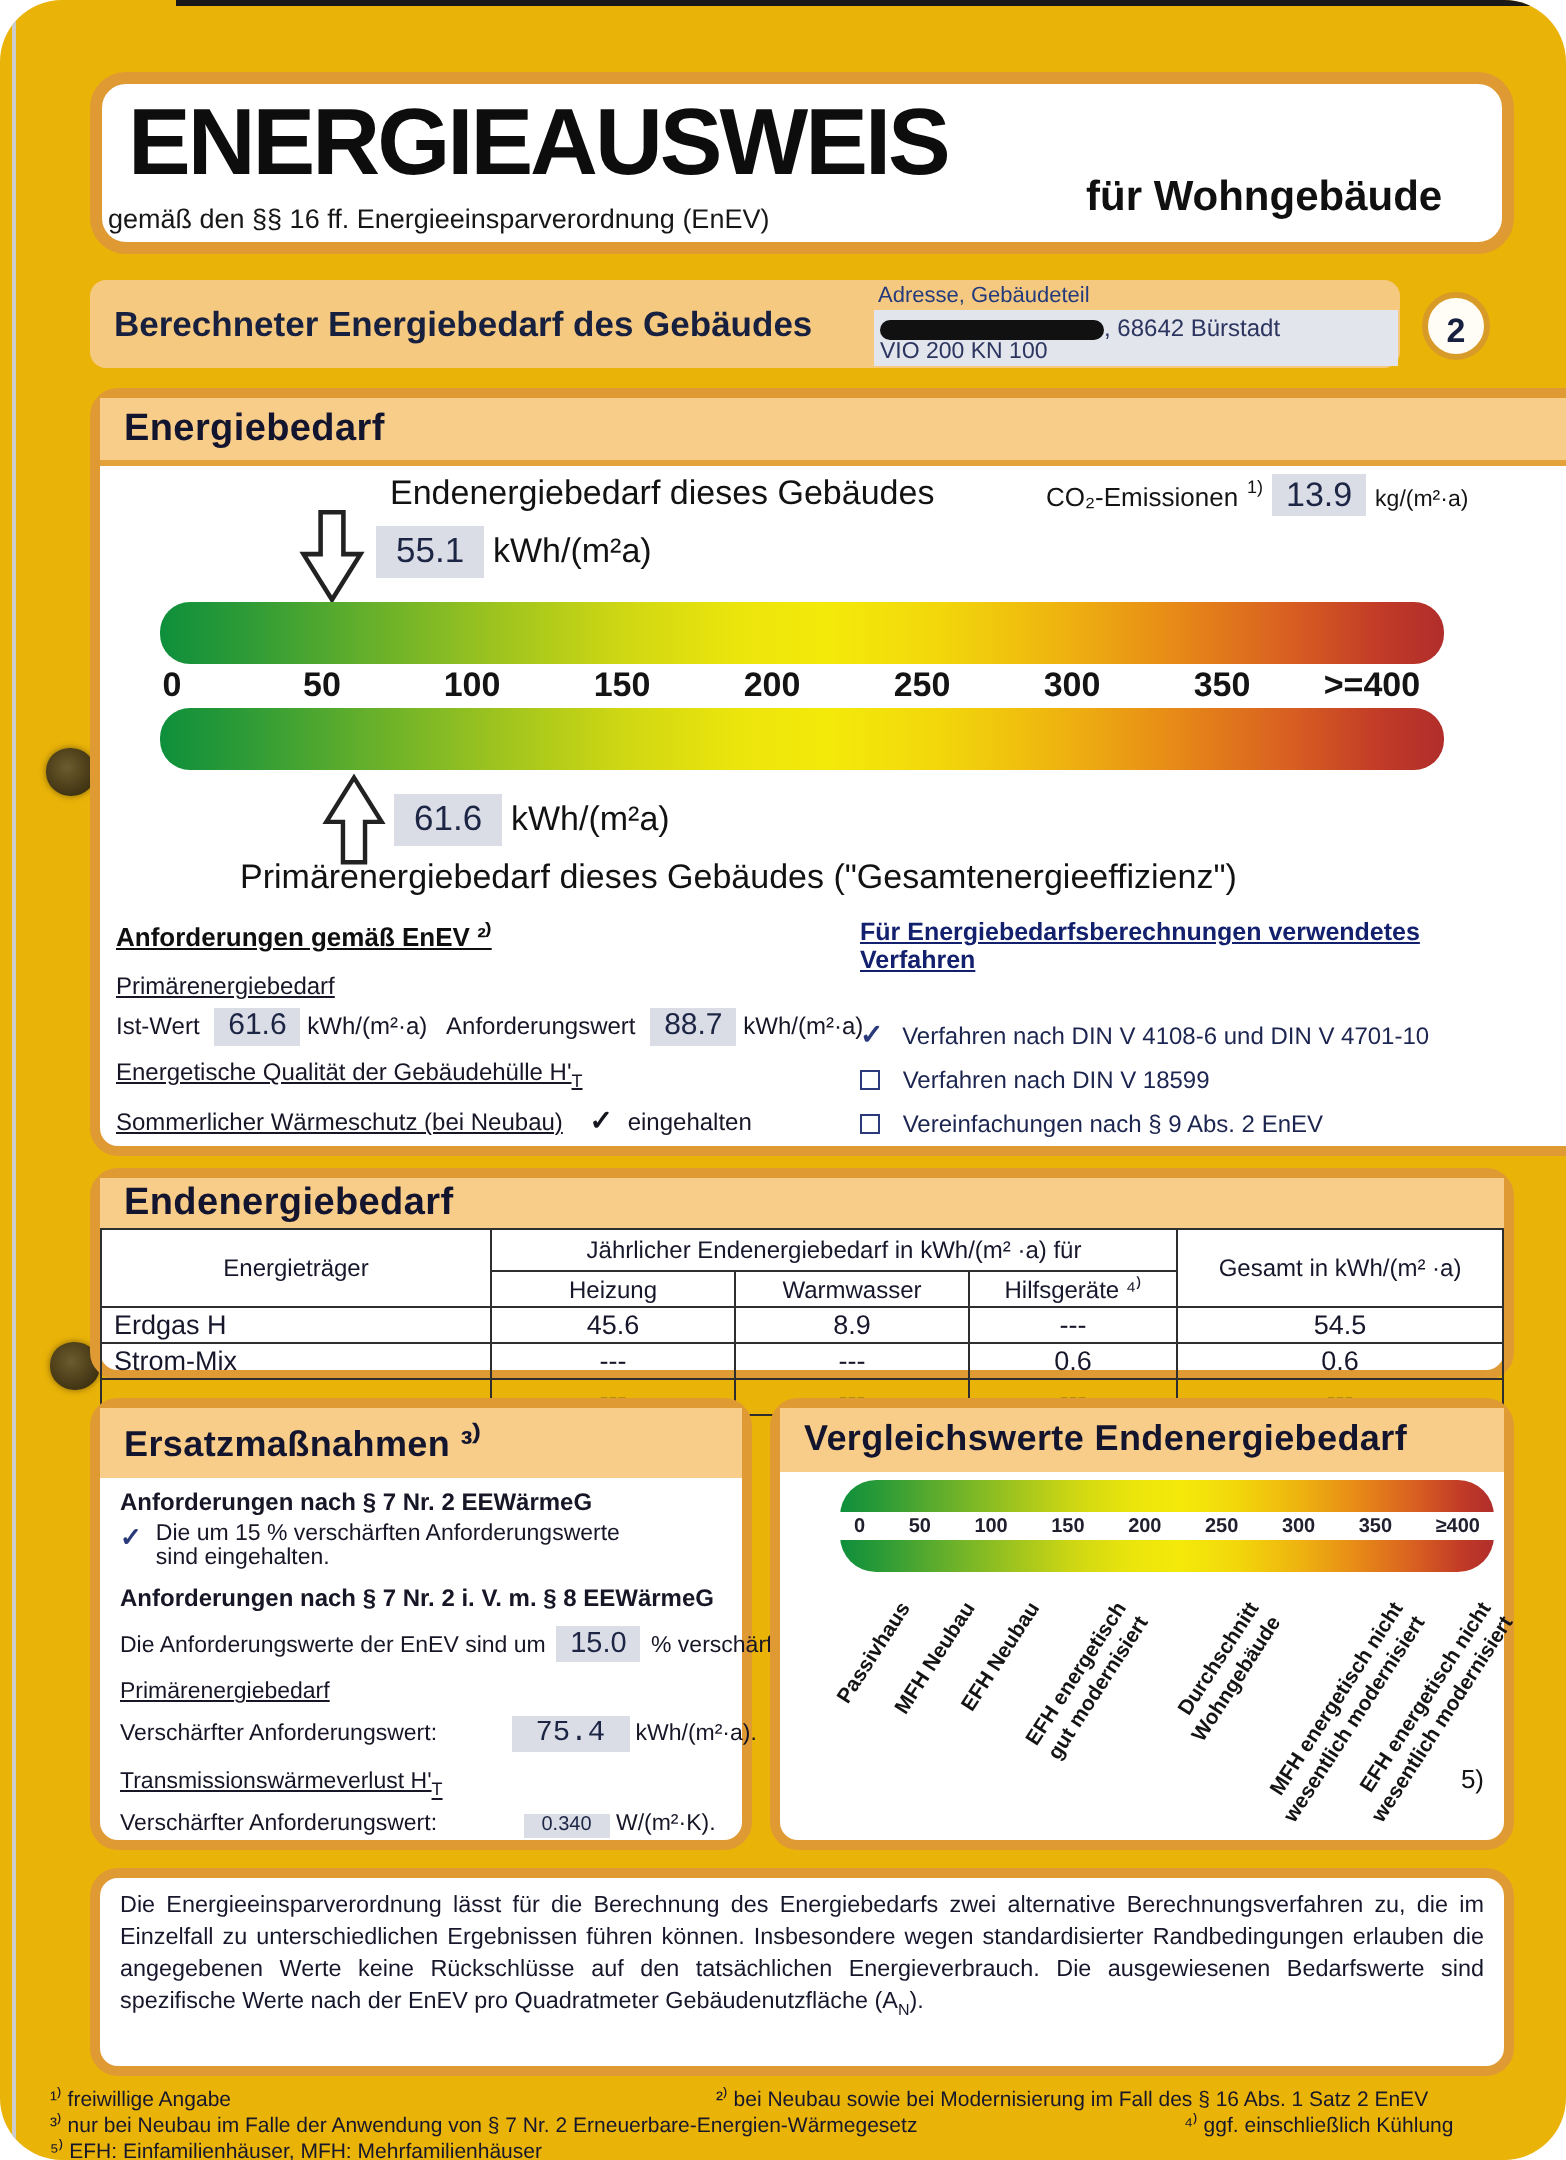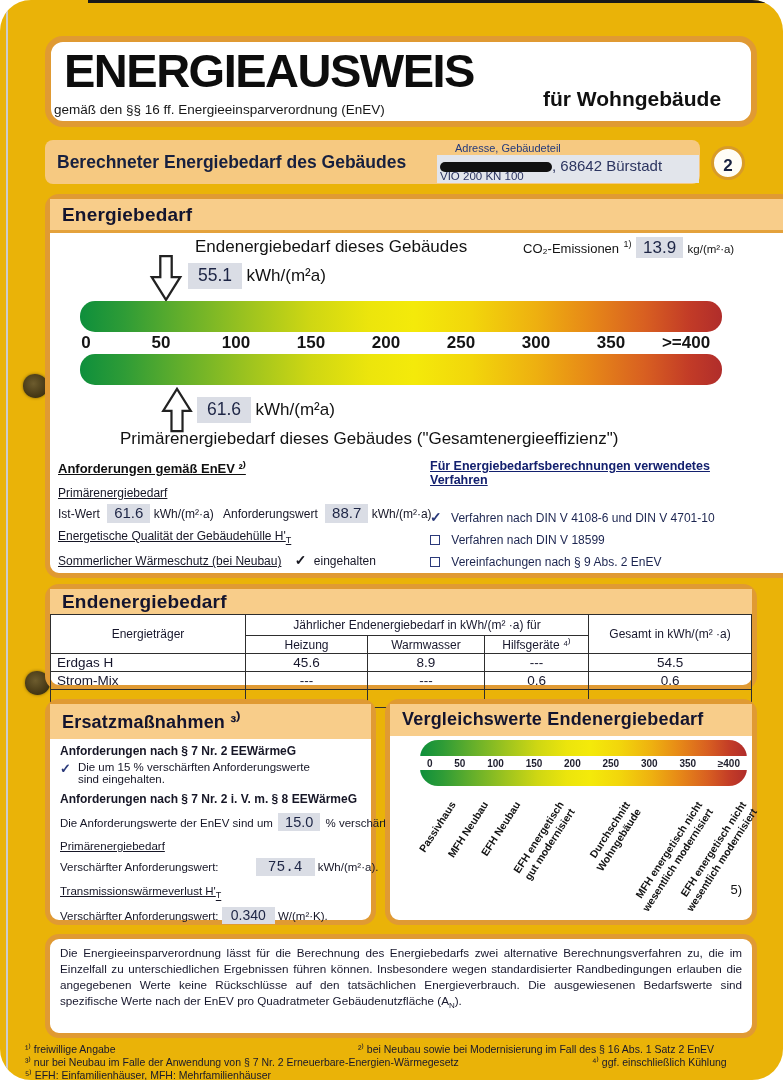--- a/index.html
+++ b/index.html
@@ -51,23 +51,23 @@
   <div class="hole" style="left:25px;top:671px;"></div>
 
   <div class="obox" style="left:45px;top:36px;width:712px;height:91px;border-width:6px;border-radius:18px;">
     <span style="position:absolute;left:13px;top:1px;font-size:47px;font-weight:bold;color:#0d0d0d;letter-spacing:-1.5px;">ENERGIEAUSWEIS</span>
     <span style="position:absolute;left:492px;top:45px;font-size:21px;font-weight:bold;color:#101010;">für Wohngebäude</span>
     <span style="position:absolute;left:3px;top:60px;font-size:13.5px;color:#171717;">gemäß den §§ 16 ff. Energieeinsparverordnung (EnEV)</span>
   </div>
 
   <div style="position:absolute;left:45px;top:140px;width:655px;height:44px;background:#F6C981;border-radius:8px;">
     <span style="position:absolute;left:12px;top:12px;font-size:17.5px;font-weight:bold;color:#17203f;">Berechneter Energiebedarf des Gebäudes</span>
-    <span style="position:absolute;left:394px;top:2px;font-size:11px;color:#233a7c;margin-left:16px;">Adresse, Gebäudeteil</span>
+    <span style="position:absolute;left:394px;top:2px;font-size:11px;color:#233a7c;">Adresse, Gebäudeteil</span>
     <div style="position:absolute;left:392px;top:15px;width:262px;height:28px;background:#E2E5EB;">
-      <div style="position:absolute;left:3px;top:2px;font-size:15px;color:#2c3560;white-space:nowrap;">
+      <div style="position:absolute;left:3px;top:2px;font-size:12px;color:#2c3560;white-space:nowrap;">
         <span style="display:inline-block;width:112px;height:10px;background:#111;border-radius:5px;vertical-align:middle;"></span><span>, 68642 Bürstadt</span>
       </div>
       <span style="position:absolute;left:3px;top:15px;font-size:11.5px;color:#2c3560;">VIO 200 KN 100</span>
     </div>
   </div>
   <div style="position:absolute;left:711px;top:146px;width:34px;height:34px;border:3px solid #D89B28;border-radius:50%;
               background:#fffdf6;text-align:center;line-height:34px;font-size:17px;font-weight:bold;color:#17203f;box-sizing:border-box;">2</div>
 
   <div class="obox" style="left:45px;top:194px;width:772px;height:384px;">
     <div class="obox-hdr">Energiebedarf</div>
@@ -216,21 +216,21 @@
       <div style="margin-top:6px;white-space:nowrap;">
         <span>Verschärfter Anforderungswert:</span>
         <span class="vbox" style="font-size:14.5px;margin-left:34px;padding:0 12px;font-family:Liberation Mono, monospace;">75.4</span>
         <span>kWh/(m²·a).</span>
       </div>
       <div style="margin-top:9px;">
         <span class="u">Transmissionswärmeverlust H'</span><sub class="u" style="font-size:9px;">T</sub>
       </div>
       <div style="margin-top:6px;white-space:nowrap;">
         <span>Verschärfter Anforderungswert:</span>
-        <span class="vbox" style="font-size:14px;padding:0 9px;">0.340</span>
+        <span class="vbox" style="font-size:10px;margin-left:40px;padding:0 9px;">0.340</span>
         <span>W/(m²·K).</span>
       </div>
     </div>
   </div>
 
   <div class="obox" style="left:385px;top:699px;width:372px;height:226px;">
     <div class="obox-hdr" style="font-size:18px;border-bottom:none;padding-bottom:6px;">Vergleichswerte Endenergiebedarf</div>
 
     <div class="grad" style="position:absolute;left:30px;top:36px;width:327px;height:46px;border-radius:18px;">
       <div style="position:absolute;left:0;top:16px;width:327px;height:14px;background:#fff;display:flex;

